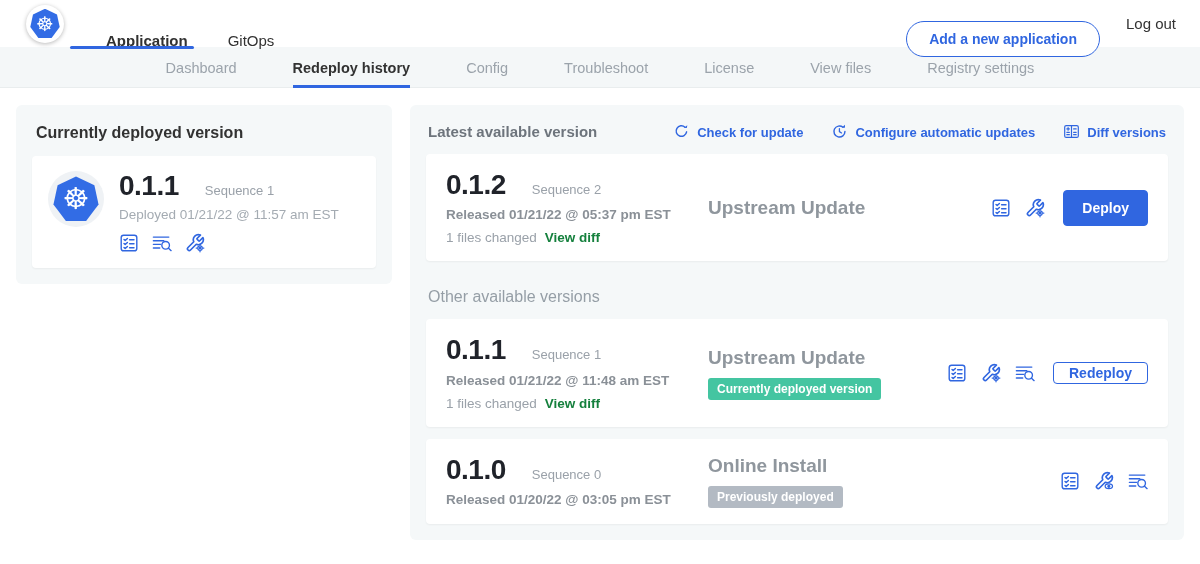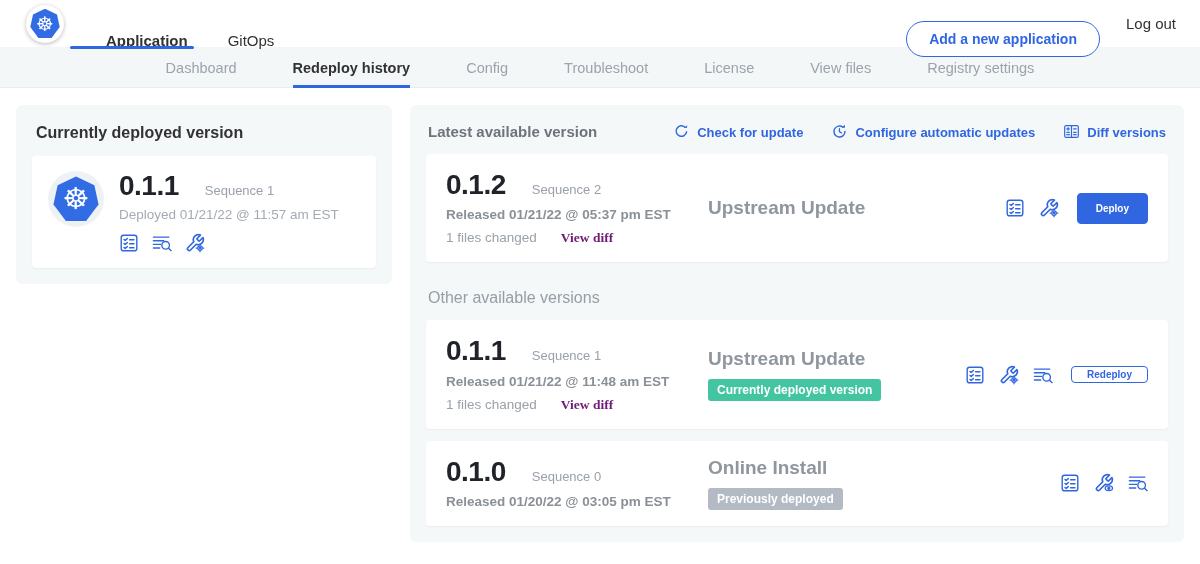--- a/index.html
+++ b/index.html
@@ -57,28 +57,28 @@
   .panel-actions { display:flex; gap:28px; }
   .action-link { display:flex; align-items:flex-end; gap:7px; color:#3066e0; font-size:13px;
     font-weight:600; cursor:pointer; }
   .action-link svg { width:17px; height:17px; display:block; }
 
   .version-card { background:#fff; border-radius:4px; padding:16px 20px;
     box-shadow:0 1px 2px rgba(0,0,0,.05); display:grid;
     grid-template-columns:262px 1fr auto; align-items:center; }
   .released { font-size:13.5px; color:#8a9097; font-weight:600; margin-top:8px; }
   .files-row { font-size:13.5px; color:#9aa1a9; margin-top:8px; }
-  .view-diff { color:#701a75; font-weight:600; margin-left:24px; cursor:pointer;font-family:Liberation Serif, serif; }
+  .view-diff { color:#15803d; font-weight:600; margin-left:8px; cursor:pointer; }
   .source { font-size:19px; color:#8f969d; font-weight:600; }
   .badge { display:inline-block; margin-top:9px; font-size:12px; font-weight:700; color:#fff;
     padding:4px 9px; border-radius:3px; }
   .badge-green { background:#44c5a1; }
   .badge-gray { background:#b3bac3; }
   .card-right { display:flex; align-items:center; gap:14px; }
-  .btn { font-family:"Liberation Sans",sans-serif; font-size:10px; font-weight:700;
+  .btn { font-family:"Liberation Sans",sans-serif; font-size:14px; font-weight:700;
     border-radius:4px; cursor:pointer; margin-left:4px; }
   .btn-primary { background:#3066e0; color:#fff; border:1px solid #3066e0; padding:9px 18px; }
   .btn-secondary { background:#fff; color:#3066e0; border:1px solid #3066e0; padding:2px 15px; }
 
   .other-head { font-size:16px; color:#959ea6; margin:27px 2px 13px; }
   .card-gap { height:12px; }
 </style>
 </head>
 <body>
 

